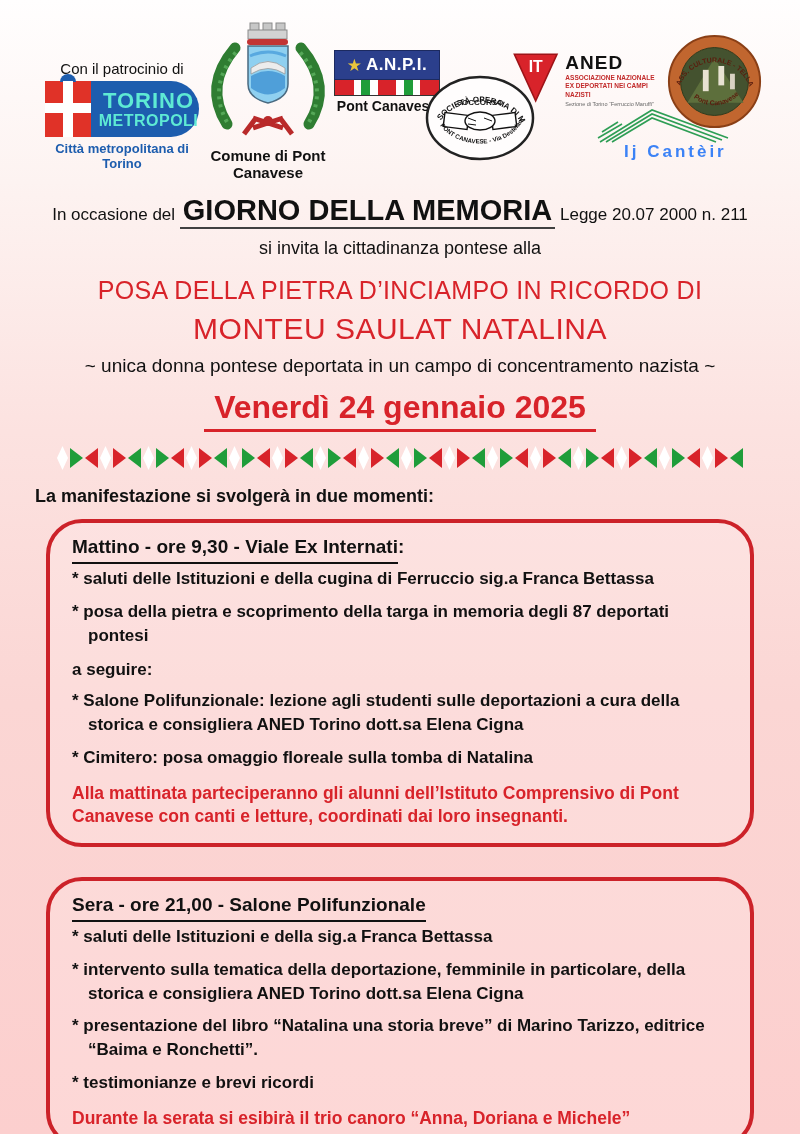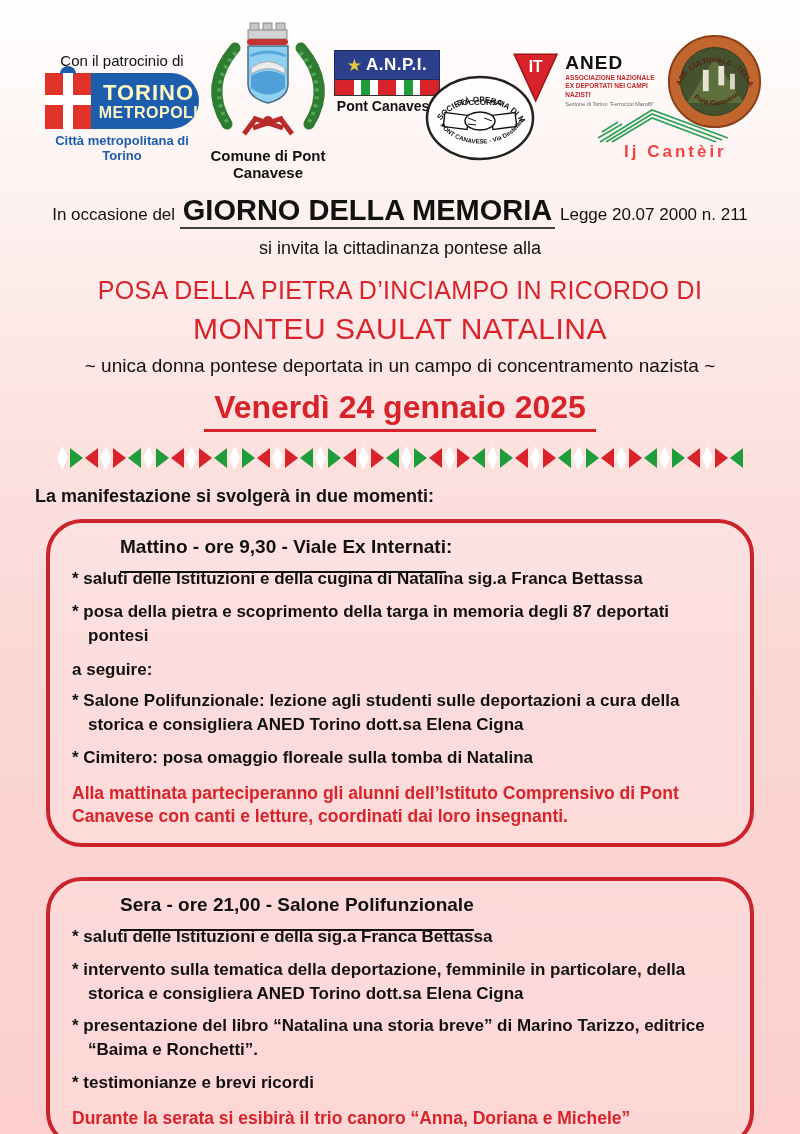--- a/index.html
+++ b/index.html
@@ -6,28 +6,28 @@
   body{
     width:800px;height:1134px;
     font-family:"Liberation Sans",sans-serif;
     color:#111;
     background:linear-gradient(180deg,#fffefe 0%,#fdf3f1 16%,#fce2e0 38%,#fbd6d4 62%,#fccfce 100%);
   }
   .page{position:relative;width:800px;height:1134px;overflow:hidden;}
 
   
   .logos{position:relative;height:178px;}
-  .patrocinio{position:absolute;left:42px;top:52px;width:160px;text-align:center;}
+  .patrocinio{position:absolute;left:42px;top:60px;width:160px;text-align:center;}
   .patrocinio-label{font-size:15px;margin-bottom:4px;color:#111;}
   .tm-banner{display:flex;height:56px;width:154px;margin:0 auto;}
   .tm-shield{width:46px;background:#e03228;position:relative;flex:none;}
   .tm-cross-v{position:absolute;left:18px;top:0;width:10px;height:100%;background:#fff;}
   .tm-cross-h{position:absolute;left:0;top:22px;width:100%;height:10px;background:#fff;}
   .tm-bull{position:absolute;left:15px;top:-7px;width:16px;height:8px;background:#1d5dae;border-radius:8px 8px 0 0;}
-  .tm-text{flex:1;background:#1d5dae;border-radius:0 30px 30px 0;color:#fef9c3;display:flex;flex-direction:column;justify-content:center;padding-left:7px;}
+  .tm-text{flex:1;background:#1d5dae;border-radius:0 30px 30px 0;color:#5eead4;display:flex;flex-direction:column;justify-content:center;padding-left:7px;}
   .tm-line1{font-size:22px;font-weight:700;letter-spacing:1px;line-height:1.05;}
   .tm-line2{font-size:16px;font-weight:700;letter-spacing:0.5px;line-height:1.1;}
   .patrocinio-caption{color:#1d5dae;font-size:13px;font-weight:700;margin-top:4px;}
 
   .comune{position:absolute;left:186px;top:16px;width:164px;text-align:center;}
   .comune-caption{font-size:15px;font-weight:700;margin-top:1px;}
 
   .anpi{position:absolute;left:334px;top:50px;width:106px;text-align:center;}
   .anpi-plate{background:#2b3f8c;border:1px solid #1c2a60;height:28px;display:flex;align-items:center;justify-content:center;gap:4px;}
   .anpi-star{color:#e8c63c;font-size:17px;line-height:1;}
@@ -41,21 +41,21 @@
 
   .soms{position:absolute;left:424px;top:74px;width:112px;height:88px;}
   .aned{position:absolute;left:512px;top:46px;width:146px;display:flex;gap:6px;}
   .aned-right{padding-top:6px;}
   .aned-name{font-size:19px;font-weight:700;letter-spacing:1px;}
   .aned-sub{color:#c22a2a;font-size:6.5px;font-weight:700;line-height:1.3;}
   .aned-sub3{color:#666;font-size:5.5px;margin-top:2px;}
 
   .tellaide{position:absolute;left:666px;top:33px;width:97px;height:97px;}
   .canteir{position:absolute;left:596px;top:104px;width:160px;}
-  .canteir-name{font-size:17px;font-weight:700;color:#ef4444;letter-spacing:3px;margin-left:28px;margin-top:-6px;}
+  .canteir-name{font-size:17px;font-weight:700;color:#3b82f6;letter-spacing:3px;margin-left:28px;margin-top:-6px;}
 
   
   .intro{text-align:center;}
   .line-occasione{font-size:17px;margin-top:16px;}
   .memoria-title{font-size:29px;font-weight:700;border-bottom:2px solid #404040;padding:0 3px 1px;}
   .invite{font-size:18px;margin-top:11px;}
   .event1{font-size:25px;color:var(--red,#d8232a);margin-top:17px;letter-spacing:0.3px;}
   .event2{font-size:30px;color:var(--red,#d8232a);margin-top:7px;letter-spacing:0.5px;}
   .subtitle{font-size:19px;margin-top:9px;}
   .date{display:inline-block;font-size:32px;font-weight:700;color:var(--red,#d8232a);border-bottom:3px solid var(--red,#d8232a);padding:0 10px 3px;margin-top:12px;}
@@ -66,21 +66,21 @@
   .tri.right{border-width:10px 0 10px 13px;border-left-color:currentColor;}
   .tri.left{border-width:10px 13px 10px 0;border-right-color:currentColor;}
   .g-tri{color:var(--band-green,#1f9d3a);}
   .r-tri{color:var(--red,#d8232a);}
   .diamond{width:11px;height:24px;background:#fff;clip-path:polygon(50% 0,100% 50%,50% 100%,0 50%);display:inline-block;margin:0 1px;flex:none;}
 
   
   .lead{font-weight:700;font-size:18px;text-align:left;margin:15px 0 0 35px;}
   .eventbox{width:656px;margin:12px auto 0;border:4px solid var(--border-red,#cc2229);border-radius:36px;padding:13px 22px 14px;text-align:left;background:rgba(255,238,238,0.25);}
   .box-title{font-size:19px;font-weight:700;}
-  .box-title .u{border-bottom:2px solid #111;padding-bottom:14px;margin-left:48px;}
+  .box-title .u{border-bottom:2px solid #111;padding-bottom:5px;}
   .bullet{font-weight:700;font-size:17px;line-height:1.4;margin-top:9px;padding-left:16px;text-indent:-16px;}
   .between{font-weight:700;font-size:17px;margin-top:13px;}
   .box-note{color:var(--red,#d8232a);font-weight:700;font-size:17.5px;line-height:1.35;margin-top:12px;}
 </style>
 </head>
 <body>
 
 <div class="page">
 
   <div class="logos">
@@ -272,21 +272,21 @@
         <span class="tri left g-tri"></span>
       </div>
   </div>
 
   <div class="lead">La manifestazione si svolgerà in due momenti:</div>
 
   <div class="eventbox">
     <div class="box-title"><span class="u">Mattino - ore 9,30 - Viale Ex Internati</span><span>:</span></div>
     <div>
 
-    <div class="bullet">* saluti delle Istituzioni e della cugina di Natalina sig.a Franca Bettassa</div>
+    <div class="bullet">* saluti delle Istituzioni e della cugina di Ferruccio sig.a Franca Bettassa</div>
         <div class="bullet">* posa della pietra e scoprimento della targa in memoria degli 87 deportati pontesi</div>
       </div>
     <div class="between">a seguire:</div>
     <div>
 
     <div class="bullet">* Salone Polifunzionale: lezione agli studenti sulle deportazioni a cura della storica e consigliera ANED Torino dott.sa Elena Cigna</div>
         <div class="bullet">* Cimitero: posa omaggio floreale sulla tomba di Natalina</div>
       </div>
     <div class="box-note">Alla mattinata parteciperanno gli alunni dell’Istituto Comprensivo di Pont Canavese con canti e letture, coordinati dai loro insegnanti.</div>
   </div>

